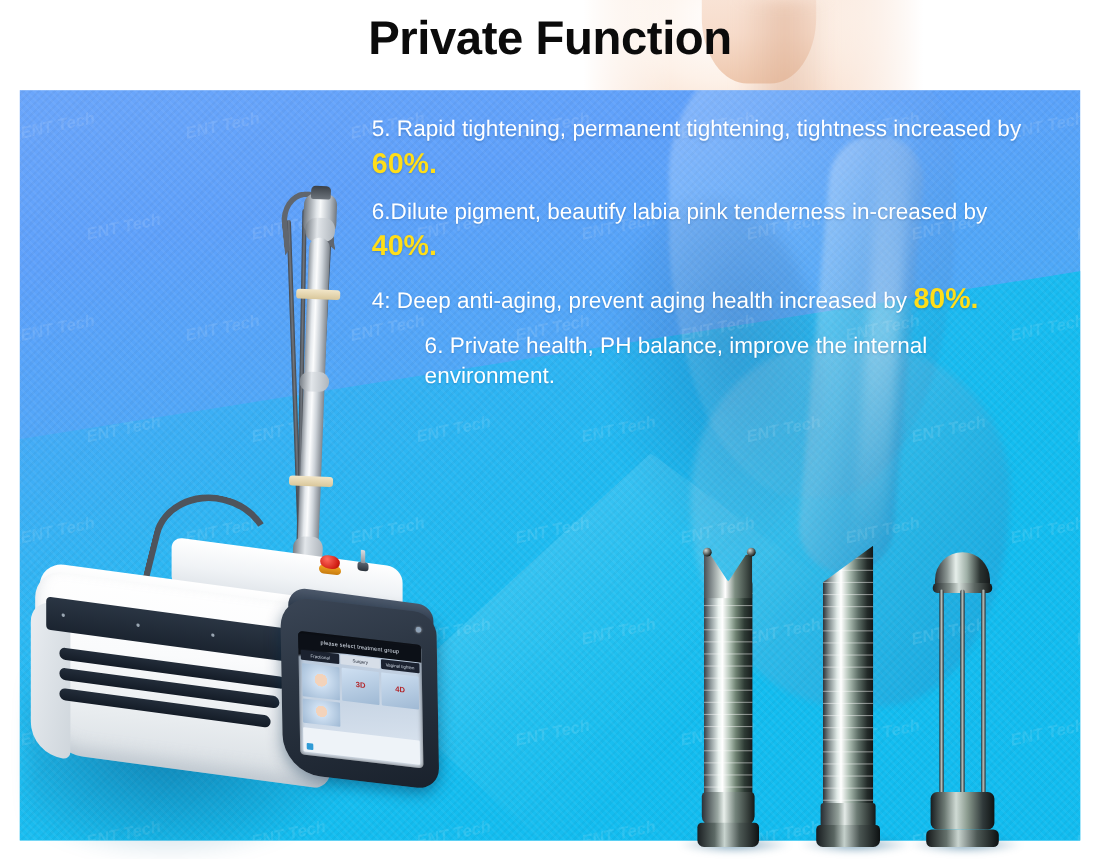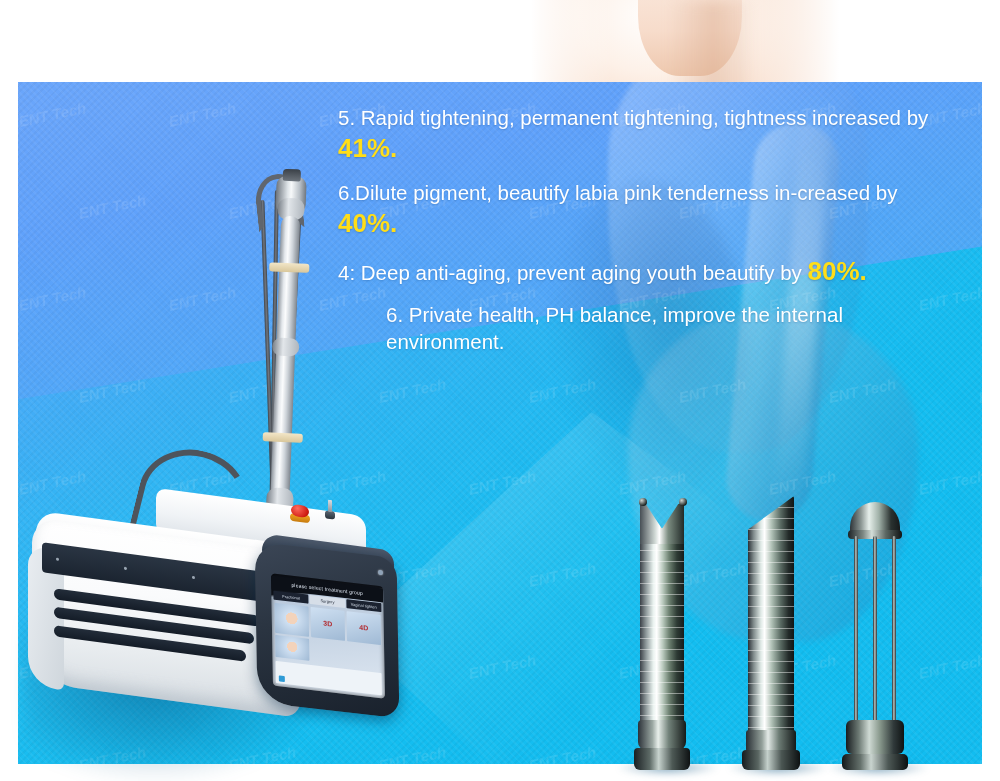--- a/index.html
+++ b/index.html
@@ -427,20 +427,21 @@
 <div id="root">
 
   <div class="model-top">
     <div class="shoulder"></div>
     <div class="neck"></div>
     <div class="shade"></div>
     <div class="fade-l"></div>
     <div class="fade-r"></div>
   </div>
 
+  <div class="title">Private Function</div>
 
   <div class="panel">
     <div class="wash"></div>
     <div class="tex"></div>
 
     <div class="figure">
       <div class="torso"></div>
       <div class="hip"></div>
       <div class="arm"></div>
       <div class="shadow"></div>
@@ -503,27 +504,27 @@
         <span style="left: 360px; top: 668px;">ENT Tech</span>
         <span style="left: 510px; top: 668px;">ENT Tech</span>
         <span style="left: 660px; top: 668px;">ENT Tech</span>
         <span style="left: 810px; top: 668px;">ENT Tech</span>
         <span style="left: 960px; top: 668px;">ENT Tech</span>
       </div>
   </div>
 
   <div class="features">
     <div class="feat">
-      <span>5. Rapid tightening, permanent tightening, tightness increased by </span><span class="pct">41%.</span>
+      <span>5. Rapid tightening, permanent tightening, tightness increased by </span><span class="pct">60%.</span>
     </div>
     <div class="feat">
       <span>6.Dilute pigment, beautify labia pink tenderness in-creased by </span><span class="pct">40%.</span>
     </div>
     <div class="feat">
-      <span>4: Deep anti-aging, prevent aging youth beautify by </span><span class="pct">80%.</span>
+      <span>4: Deep anti-aging, prevent aging health increased by </span><span class="pct">80%.</span>
     </div>
     <div class="feat">
       <span>6. Private health, PH balance, improve the internal environment.</span>
     </div>
   </div>
 
   <div class="machine">
     <div class="m-shadow"></div>
 
     <div class="cable-wrap">

